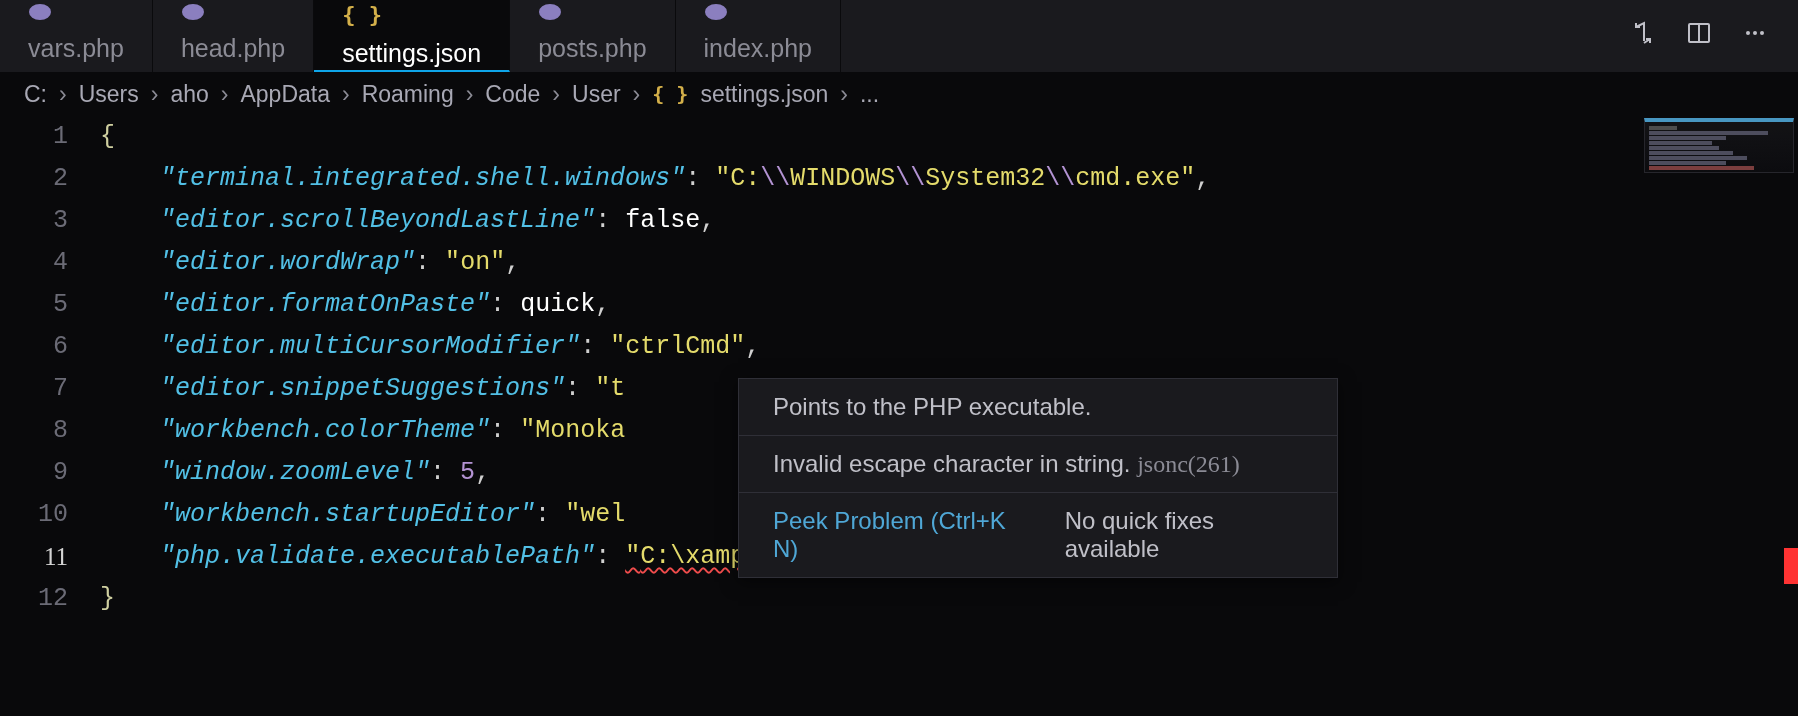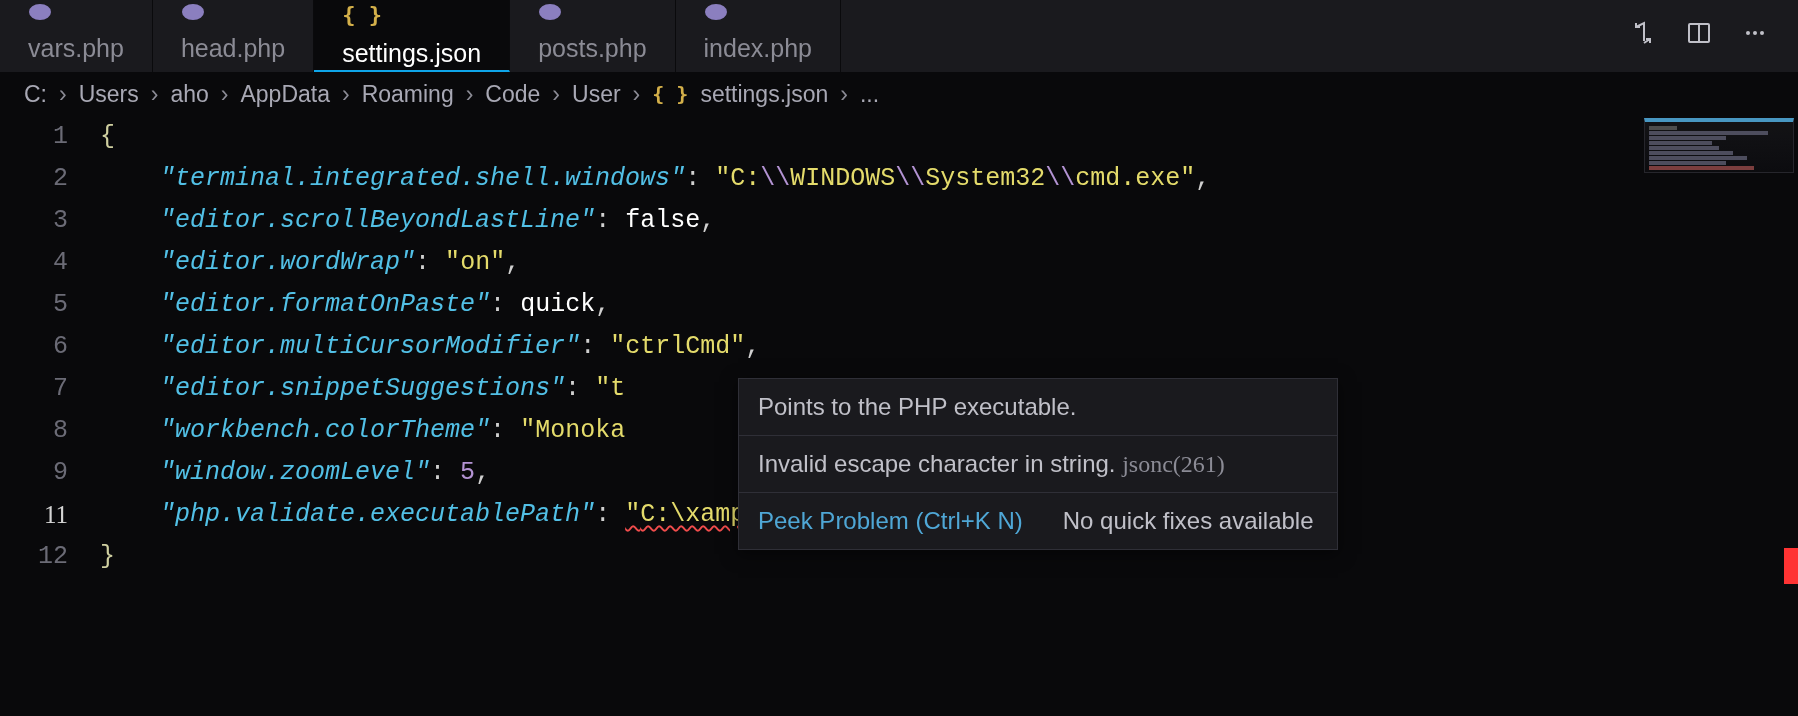--- a/index.html
+++ b/index.html
@@ -98,21 +98,21 @@
     top: 378px;
     width: 600px;
     background: #1a1a1e;
     border: 1px solid #2f2f37;
     box-shadow: 0 4px 16px rgba(0,0,0,0.5);
     font-family: -apple-system, 'Segoe UI', sans-serif;
     font-size: 24px;
     color: #c0c0c8;
     z-index: 10;
   }
-  .hover-sec { padding: 14px 19px; border-bottom: 1px solid #2f2f37; }
+  .hover-sec { padding: 14px 34px; border-bottom: 1px solid #2f2f37; }
   .hover-sec:last-child { border-bottom: none; display: flex; gap: 40px; align-items: flex-start; }
   .hover-link { color: #4fa7d6; cursor: pointer; }
   .hover-code { font-family: Liberation Serif, serif; color: #8b8b95; }
   .minimap {
     position: absolute;
     top: 118px;
     right: 4px;
     width: 150px;
     height: 55px;
     background: linear-gradient(180deg, #141417 0%, #0d0d10 100%);
@@ -259,20 +259,24 @@
   <div class="line">
     <div class="gutter">8</div>
     <div class="code">    <span class="tok-key">"<span>workbench.colorTheme</span>"</span><span class="tok-punct2">: </span><span class="tok-str">"<span>Monoka</span></span></div>
   </div>
 
   <div class="line">
     <div class="gutter">9</div>
     <div class="code">    <span class="tok-key">"<span>window.zoomLevel</span>"</span><span class="tok-punct2">: </span><span class="tok-num">5</span><span class="tok-punct2">,</span></div>
   </div>
 
+  <div class="line">
+    <div class="gutter">10</div>
+    <div class="code">    <span class="tok-key">"<span>workbench.startupEditor</span>"</span><span class="tok-punct2">: </span><span class="tok-str">"<span>wel</span></span></div>
+  </div>
 
   <div class="line current">
     <div class="gutter">11</div>
     <div class="code"><div class="code-bg"></div>    <span class="tok-key">"<span>php.validate.executablePath</span>"</span><span class="tok-punct2">: </span><span class="tok-str squiggle">"<span>C:\xampp\php\php.exe</span>"</span><span class="tok-punct2">,</span></div>
   </div>
 
   <div class="line">
     <div class="gutter">12</div>
     <div class="code"><span class="tok-punct">}</span></div>
   </div>

